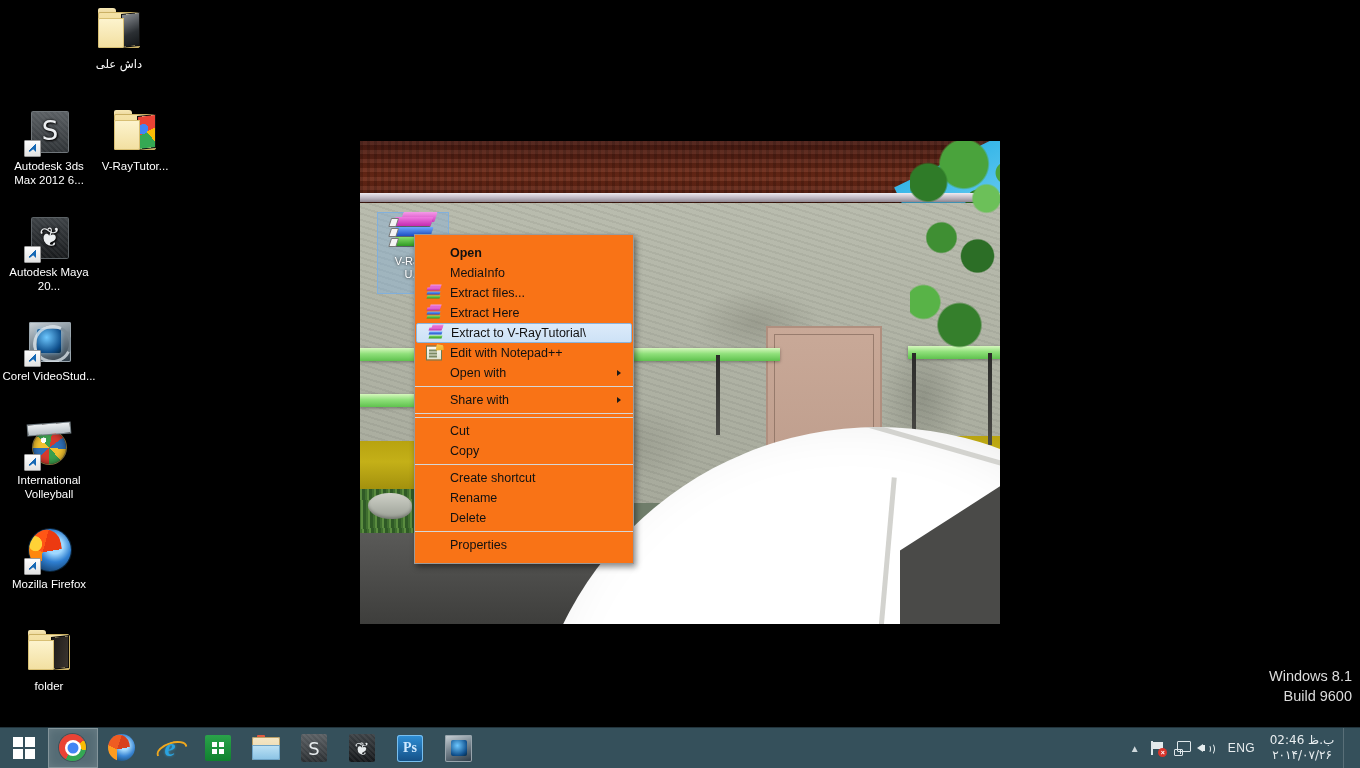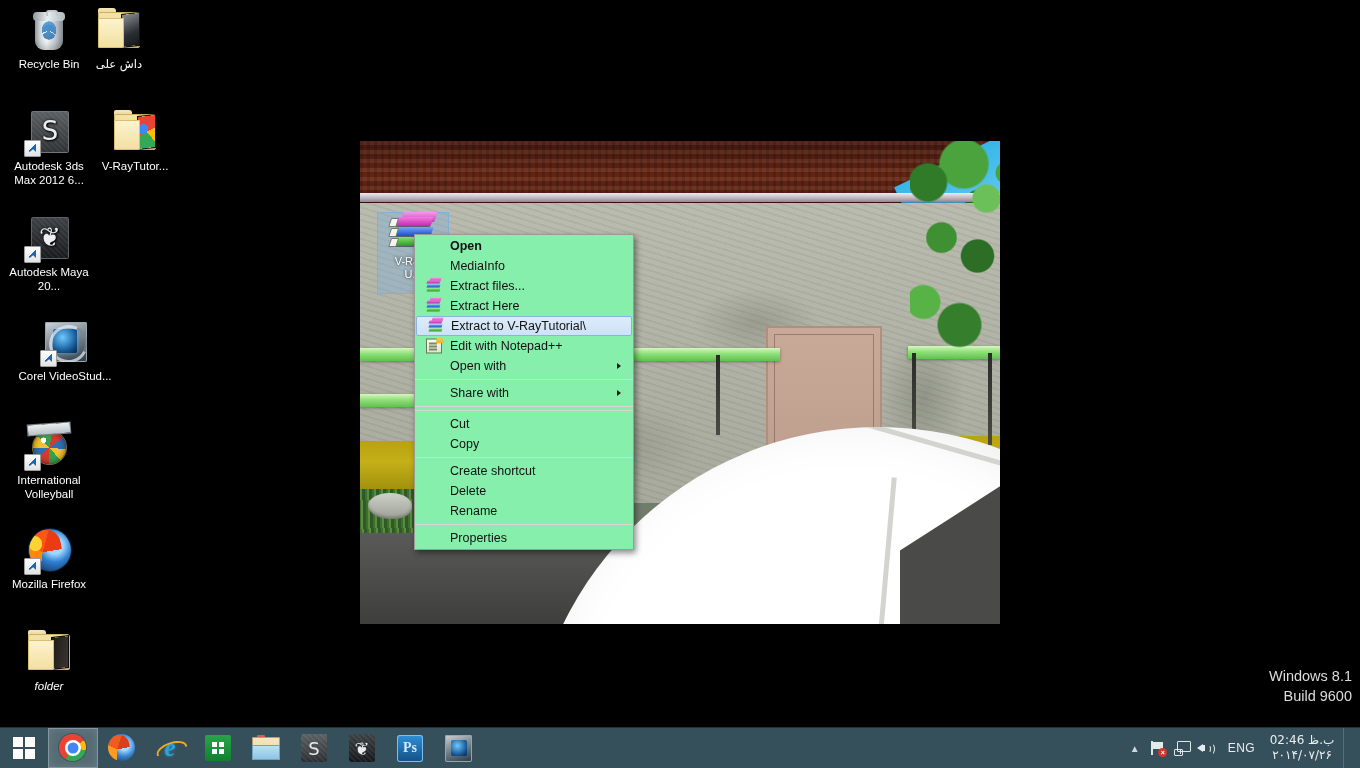--- a/index.html
+++ b/index.html
@@ -298,24 +298,24 @@
     border-radius:1px;
   }
   #file-icon .fname{
     display:block;color:#fff;font-size:11px;line-height:13px;
     text-shadow:0 0 3px rgba(0,0,0,.9);
   }
 
   
   #ctx{
     position:absolute;left:414px;top:234px;width:218px;
-    background:#86efac;
+    background:#f97316;
     border:1px solid #9a9a9a;
     box-shadow:2px 3px 6px rgba(0,0,0,.45);
-    padding:1px 0;
+    padding:8px 0;
     font-size:12.5px;color:#111;
   }
   .mi{
     position:relative;height:20px;line-height:20px;
     padding-left:35px;padding-right:20px;white-space:nowrap;cursor:default;
   }
   .mi.bold{font-weight:bold;}
   .mi.sel{
     background:linear-gradient(#dcebfa,#cde2f6);
     border:1px solid #8ab4dd;
@@ -501,30 +501,20 @@
     text-align:center;line-height:15px;font-size:12px;padding:0 6px 0 2px;cursor:default;
     min-width:70px;
   }
   .show-desktop{width:8px;height:40px;border-left:1px solid rgba(255,255,255,.18);}
 </style>
 </head>
 <body>
 
 <div id="desktop">
 
-  <div class="icon-cell" style="left:2px;top:6px;">
-    <div class="icon-art">
-      <div class="rb">
-        <div class="rb-body"></div>
-        <div class="rb-lid"></div>
-        <div class="rb-handle"></div>
-      </div>
-    </div>
-    <span class="icon-label">Recycle Bin</span>
-  </div>
 
   <div class="icon-cell" style="left:72px;top:6px;">
     <div class="icon-art">
       <div class="folder">
         <div class="folder-tab"></div>
         <div class="folder-back"></div>
         <div class="folder-thumb" style="background:linear-gradient(160deg,#8b8f94,#2b2f33 60%,#14171a);"></div>
         <div class="folder-front"></div>
       </div>
     </div>
@@ -558,21 +548,21 @@
   <div class="icon-cell" style="left:2px;top:214px;">
     <div class="icon-art">
       <div class="tile tile-maya">
           <div class="glyph">❦</div>
         </div>
       <div class="shortcut-badge"></div>
     </div>
     <span class="icon-label">Autodesk Maya 20...</span>
   </div>
 
-  <div class="icon-cell" style="left:18px;top:318px;">
+  <div class="icon-cell" style="left:2px;top:318px;">
     <div class="icon-art">
       <div class="tile tile-corel">
         <div class="corel-screen"></div>
         <div class="corel-ring"></div>
       </div>
       <div class="shortcut-badge"></div>
     </div>
     <span class="icon-label">Corel VideoStud...</span>
   </div>
 
@@ -588,21 +578,21 @@
   <div class="icon-cell" style="left:2px;top:526px;">
     <div class="icon-art">
       <div class="ff">
           <div class="ff-fox"></div>
         </div>
       <div class="shortcut-badge"></div>
     </div>
     <span class="icon-label">Mozilla Firefox</span>
   </div>
 
-  <div class="icon-cell" style="left:2px;top:628px;font-style:italic;">
+  <div class="icon-cell" style="left:2px;top:628px;">
     <div class="icon-art">
       <div class="folder">
         <div class="folder-tab"></div>
         <div class="folder-back"></div>
         <div class="folder-open-page"></div>
         <div class="folder-front"></div>
       </div>
     </div>
     <span class="icon-label">folder</span>
   </div>
@@ -681,22 +671,22 @@
         </span><span>Edit with Notepad++</span></div>
       <div class="mi"><span>Open with</span><span class="arrow"></span></div>
       <div class="sep"></div>
       <div class="mi"><span>Share with</span><span class="arrow"></span></div>
       <div class="sep"></div>
       <div class="sep"></div>
       <div class="mi"><span>Cut</span></div>
       <div class="mi"><span>Copy</span></div>
       <div class="sep"></div>
       <div class="mi"><span>Create shortcut</span></div>
+      <div class="mi"><span>Rename</span></div>
       <div class="mi"><span>Delete</span></div>
-      <div class="mi"><span>Rename</span></div>
       <div class="sep"></div>
       <div class="mi"><span>Properties</span></div>
     </div>
 
   <div id="watermark">
     <div>Windows 8.1</div>
     <div>Build 9600</div>
   </div>
 
   <div id="taskbar">

